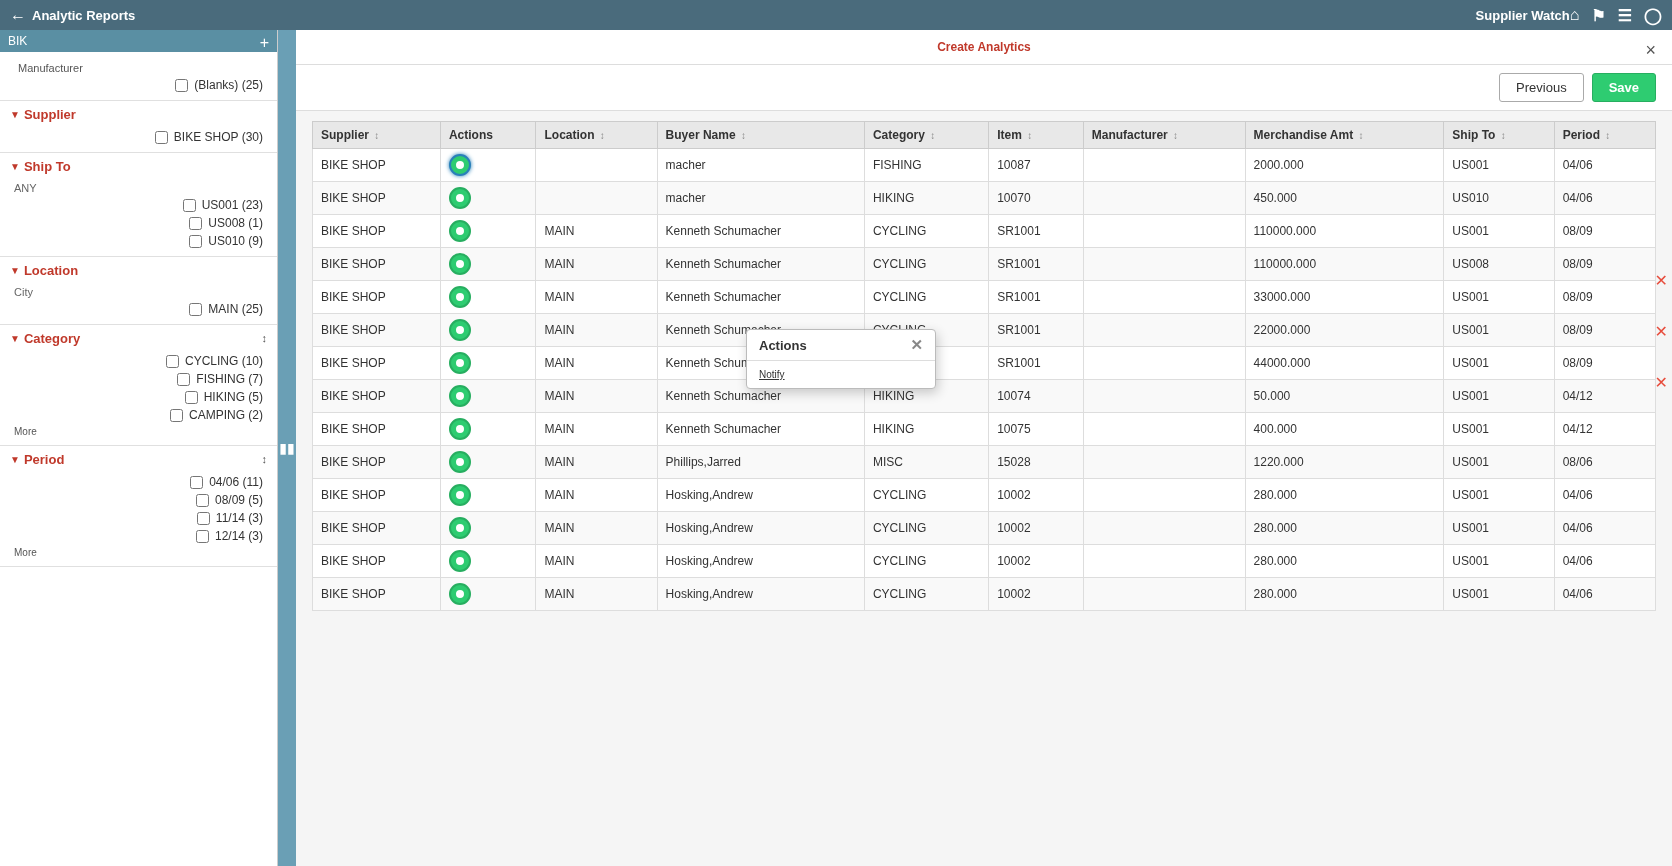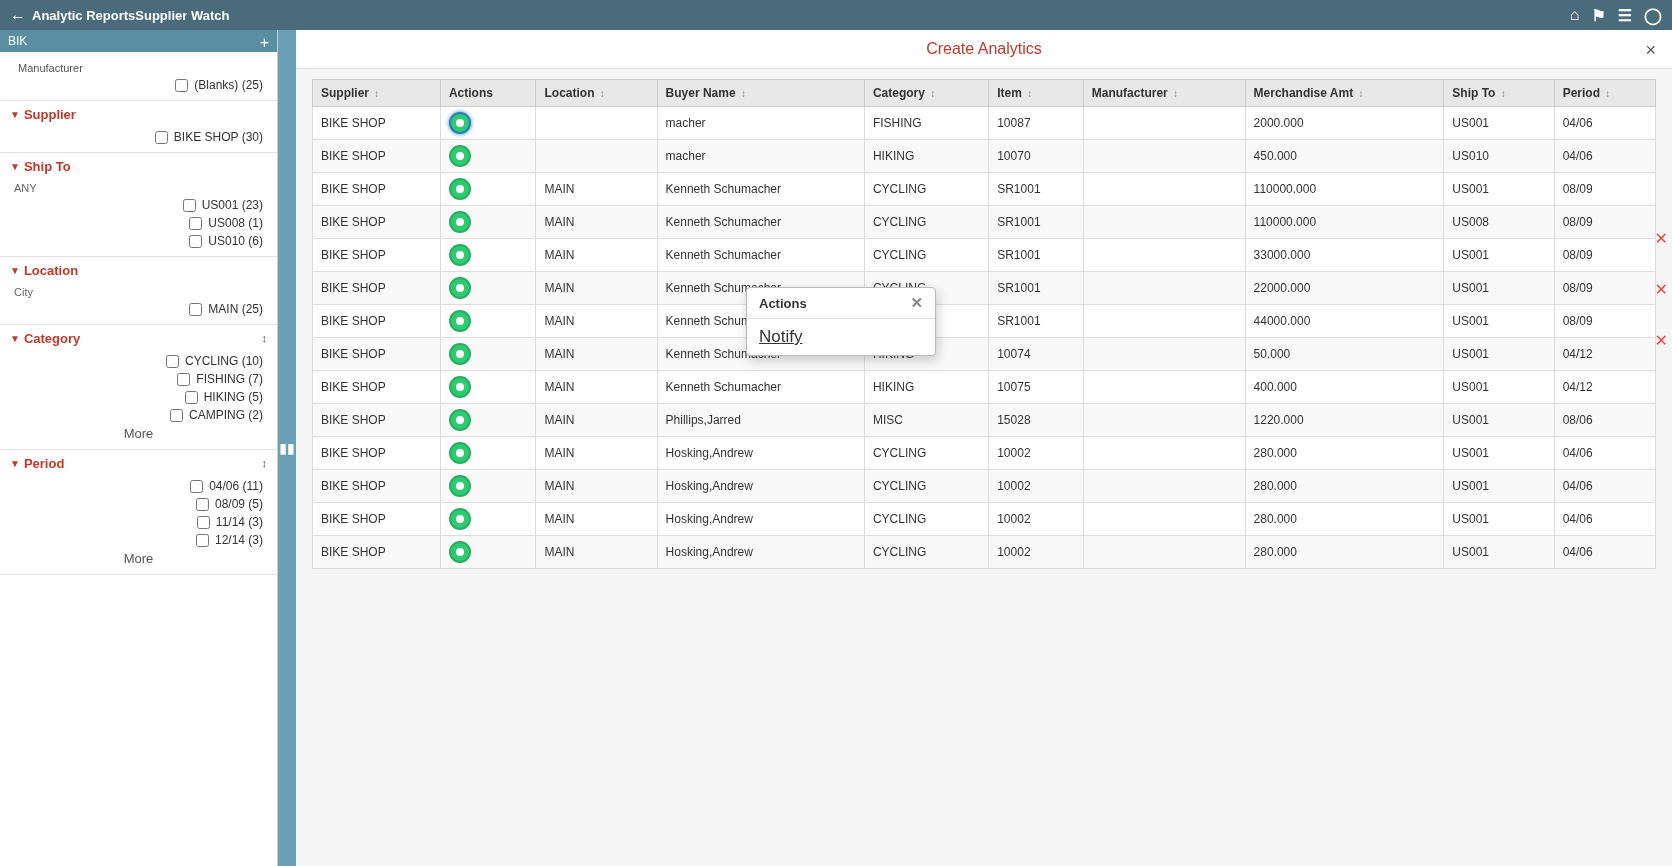--- a/index.html
+++ b/index.html
@@ -11,21 +11,21 @@
       background: #4a6b7c;
       display: flex;
       align-items: center;
       padding: 0 10px;
       color: white;
       font-size: 13px;
       font-weight: bold;
     }
     .top-bar-left { display: flex; align-items: center; gap: 6px; cursor: pointer; }
     .top-bar-left .arrow { font-size: 16px; }
-    .top-bar-center { flex: 1; text-align: left; font-weight: bold; }
+    .top-bar-center { flex: 1; text-align: right; font-weight: bold; }
     .top-bar-icons { display: flex; gap: 12px; align-items: center; }
     .top-bar-icons span { font-size: 16px; cursor: pointer; }
 
     
     .main-layout { display: flex; height: calc(100vh - 30px); }
 
     
     .sidebar {
       width: 278px;
       background: white;
@@ -66,22 +66,22 @@
       padding: 2px 4px;
       font-size: 12px;
       color: #333;
       cursor: pointer;
       justify-content: flex-end;
     }
     .sidebar-item input[type=checkbox] { cursor: pointer; }
 
     .more-link {
       color: #555;
-      font-size: 13px;
-      text-align: center;
+      font-size: 10px;
+      text-align: left;
       display: block;
       padding: 2px 4px;
       cursor: pointer;
       text-decoration: none;
     }
 
     .sidebar-info-row {
       font-size: 11px;
       color: #666;
       padding: 2px 4px;
@@ -114,22 +114,22 @@
       background: white;
       border-bottom: 1px solid #ddd;
       padding: 10px 16px;
       display: flex;
       align-items: center;
       justify-content: center;
       position: relative;
     }
     .modal-title {
       color: #c0392b;
-      font-size: 16px;
-      font-weight: normal;
+      font-size: 12px;
+      font-weight: bold;
     }
     .modal-close {
       position: absolute;
       right: 16px;
       top: 10px;
       font-size: 18px;
       cursor: pointer;
       color: #555;
     }
 
@@ -244,21 +244,21 @@
     }
     .actions-popup-close {
       cursor: pointer;
       font-size: 15px;
       color: #888;
     }
     .actions-popup-item {
       padding: 8px 12px;
       cursor: pointer;
       color: #333;
-      font-size: 17px;
+      font-size: 10px;
       text-decoration: underline;
     }
 
     
     .delete-icon {
       color: #e74c3c;
       font-size: 16px;
       cursor: pointer;
       margin-left: 2px;
     }
@@ -333,21 +333,21 @@
       <div class="sidebar-item">
         <input type="checkbox" style="">
         <span>US001 (23)</span>
       </div>
       <div class="sidebar-item">
         <input type="checkbox" style="">
         <span>US008 (1)</span>
       </div>
       <div class="sidebar-item">
         <input type="checkbox" style="">
-        <span>US010 (6)</span>
+        <span>US010 (9)</span>
       </div>
     </div>
 
     <div class="sidebar-section">
       <div class="sidebar-section-header">
         <span class="triangle">▼</span>
         <span>Location</span>
       </div>
       <div class="sidebar-info-row">City</div>
       <div class="sidebar-item">
@@ -411,20 +411,24 @@
     <span>▮▮</span>
   </div>
 
   <div class="content-area">
 
     <div class="modal-header">
       <div class="modal-title">Create Analytics</div>
       <span class="modal-close">×</span>
     </div>
 
+    <div class="toolbar">
+      <button class="btn-previous">Previous</button>
+      <button class="btn-save">Save</button>
+    </div>
 
     <div class="table-container">
 
       <div class="right-filters">
         <span class="delete-icon">✕</span>
         <span class="delete-icon">✕</span>
         <span class="delete-icon">✕</span>
       </div>
 
 

